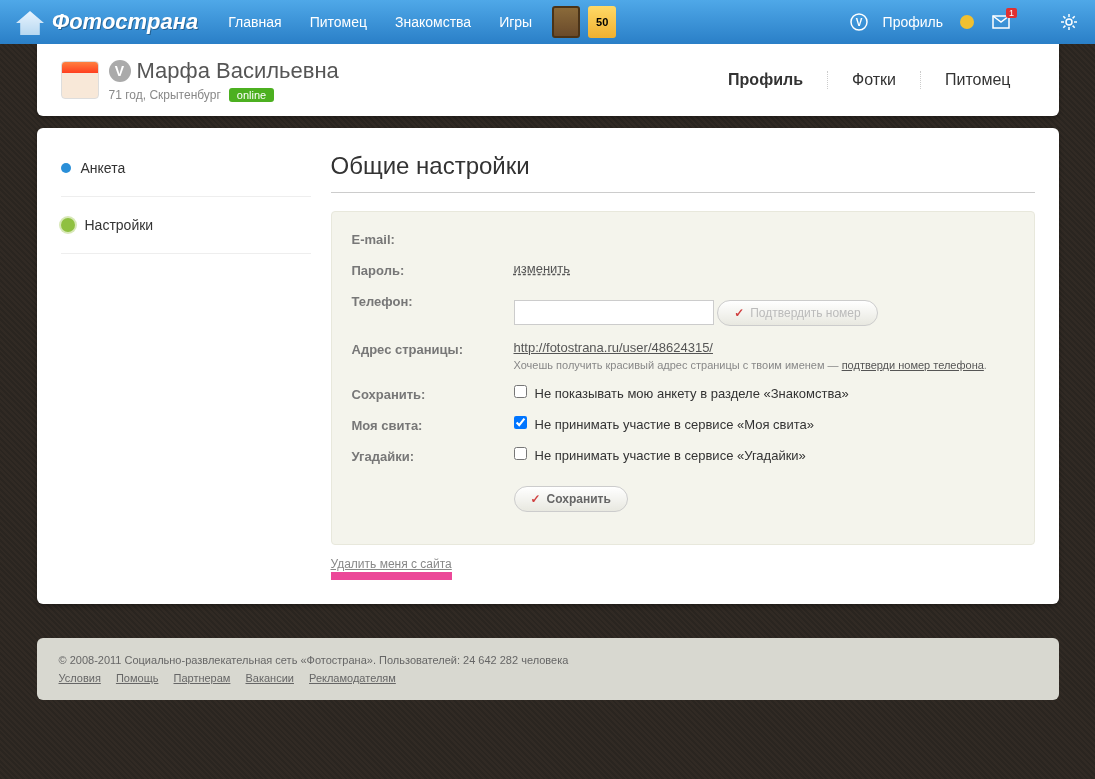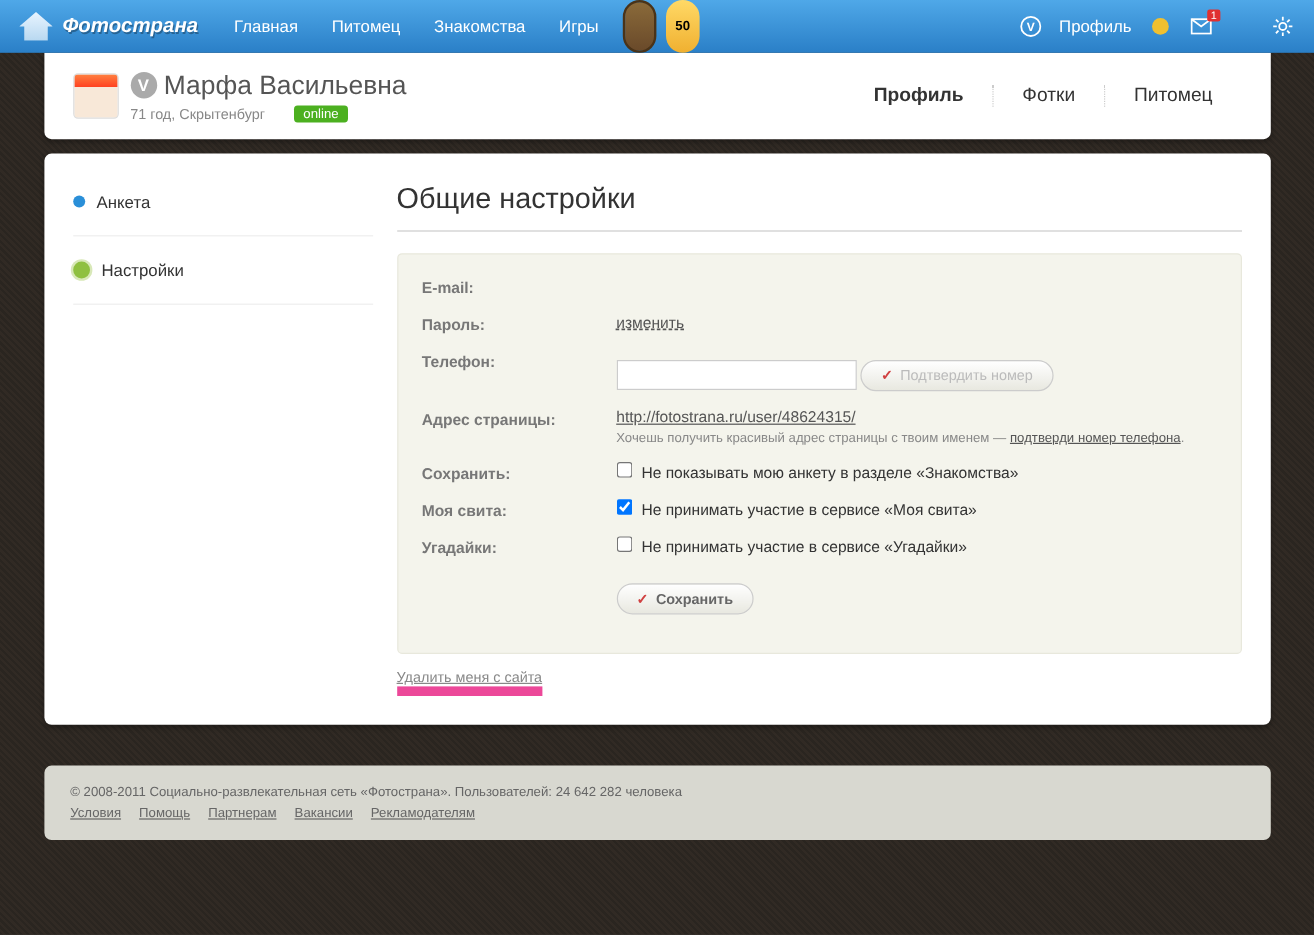--- a/index.html
+++ b/index.html
@@ -1,36 +1,36 @@
 <!DOCTYPE html>
 <html><head>
 <meta charset="utf-8">
 <style>
 *{box-sizing:border-box;margin:0;padding:0}
 body{font-family:Arial,Helvetica,sans-serif;font-size:13px;background:#2a2520;color:#333}
 .texture{background:repeating-linear-gradient(45deg,#2a2520 0,#2a2520 2px,#312a24 2px,#312a24 4px),#2a2520;min-height:779px;position:relative}
 .topbar{height:44px;background:linear-gradient(#4fa8e8,#2a7fc7);display:flex;align-items:center;padding:0 16px;color:#fff;position:relative}
-.logo{display:flex;align-items:center;font-size:17px;font-weight:bold;font-style:italic;margin-right:30px;text-shadow:1px 1px 0 rgba(0,0,0,.3)}
+.logo{display:flex;align-items:flex-end;font-size:22px;font-weight:bold;font-style:italic;margin-right:30px;text-shadow:1px 1px 0 rgba(0,0,0,.3)}
 .house{width:28px;height:24px;background:linear-gradient(#e8f4ff,#b8d8f0);clip-path:polygon(50% 0,100% 50%,85% 50%,85% 100%,15% 100%,15% 50%,0 50%);margin-right:8px}
 .nav{display:flex;gap:28px}
 .nav a{color:#fff;text-decoration:none;font-size:14px}
 .topicons{margin-left:20px;display:flex;gap:8px}
-.topicons span{width:28px;height:44px;display:inline-flex;align-items:center;justify-content:center;border-radius:14px}
+.topicons span{width:28px;height:32px;display:inline-flex;align-items:center;justify-content:center;border-radius:3px}
 .frame{background:linear-gradient(#8a6a3a,#6a4a2a);border:2px solid #4a3318}
 .badge50{background:linear-gradient(#ffd966,#f0b030);color:#000;font-weight:bold;font-size:11px}
 .right-tools{margin-left:auto;display:flex;align-items:center;gap:14px}
 .right-tools .ico{width:20px;height:20px;display:inline-flex;align-items:center;justify-content:center;position:relative}
 .msgcount{position:absolute;top:-4px;right:-6px;background:#e03030;color:#fff;font-size:9px;padding:0 3px;border-radius:2px}
 .profile-lbl{color:#fff;font-size:14px}
 .container{max-width:1022px;margin:0 auto;padding:0 0 20px}
 .header-card{background:#fff;border-radius:0 0 6px 6px;padding:14px 24px;display:flex;align-items:center;box-shadow:0 2px 4px rgba(0,0,0,.3)}
 .avatar{width:38px;height:38px;border-radius:4px;background:linear-gradient(#ff8040,#ff4020 30%,#f8e8d8 30%);border:1px solid #ddd;margin-right:10px}
 .user-name{font-size:22px;color:#555;display:flex;align-items:center;gap:6px}
 .vbadge{width:22px;height:22px;background:#aaa;border-radius:50%;color:#fff;display:inline-flex;align-items:center;justify-content:center;font-weight:bold;font-size:14px}
-.user-sub{font-size:12px;color:#888;margin-top:4px;display:flex;align-items:center;gap:24px}
+.user-sub{font-size:12px;color:#888;margin-top:4px;display:flex;align-items:center;gap:8px}
 .online{background:#4cb020;color:#fff;padding:1px 8px;border-radius:3px;font-size:11px}
 .header-tabs{margin-left:auto;display:flex;gap:0;align-items:center}
 .header-tabs a{color:#333;font-size:16px;padding:0 24px;text-decoration:none;border-left:1px dotted #ccc}
 .header-tabs a:first-child{border-left:none;font-weight:bold}
 .content{background:#fff;border-radius:6px;margin-top:12px;padding:24px;display:flex;box-shadow:0 2px 4px rgba(0,0,0,.3);min-height:460px}
 .sidebar{width:250px;flex-shrink:0}
 .sb-item{display:flex;align-items:center;gap:10px;padding:8px 0;font-size:14px;color:#333}
 .dot{width:10px;height:10px;border-radius:50%}
 .dot-blue{background:#2a8fd8}
 .dot-green{background:#8fc040;width:14px;height:14px;box-shadow:0 0 0 2px #d8e8b8}

